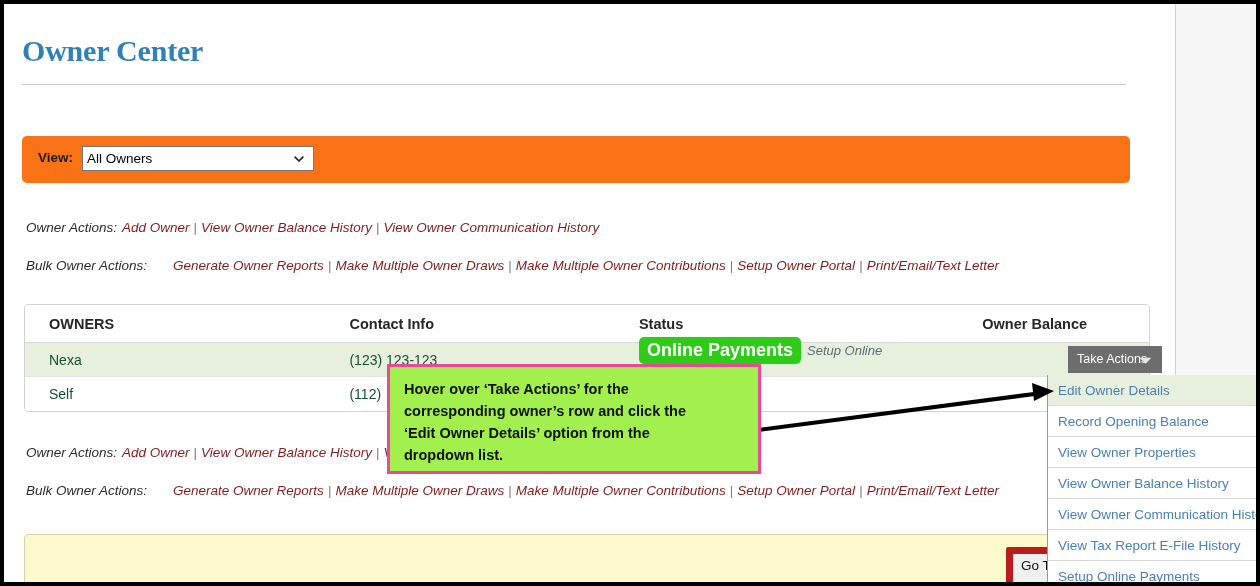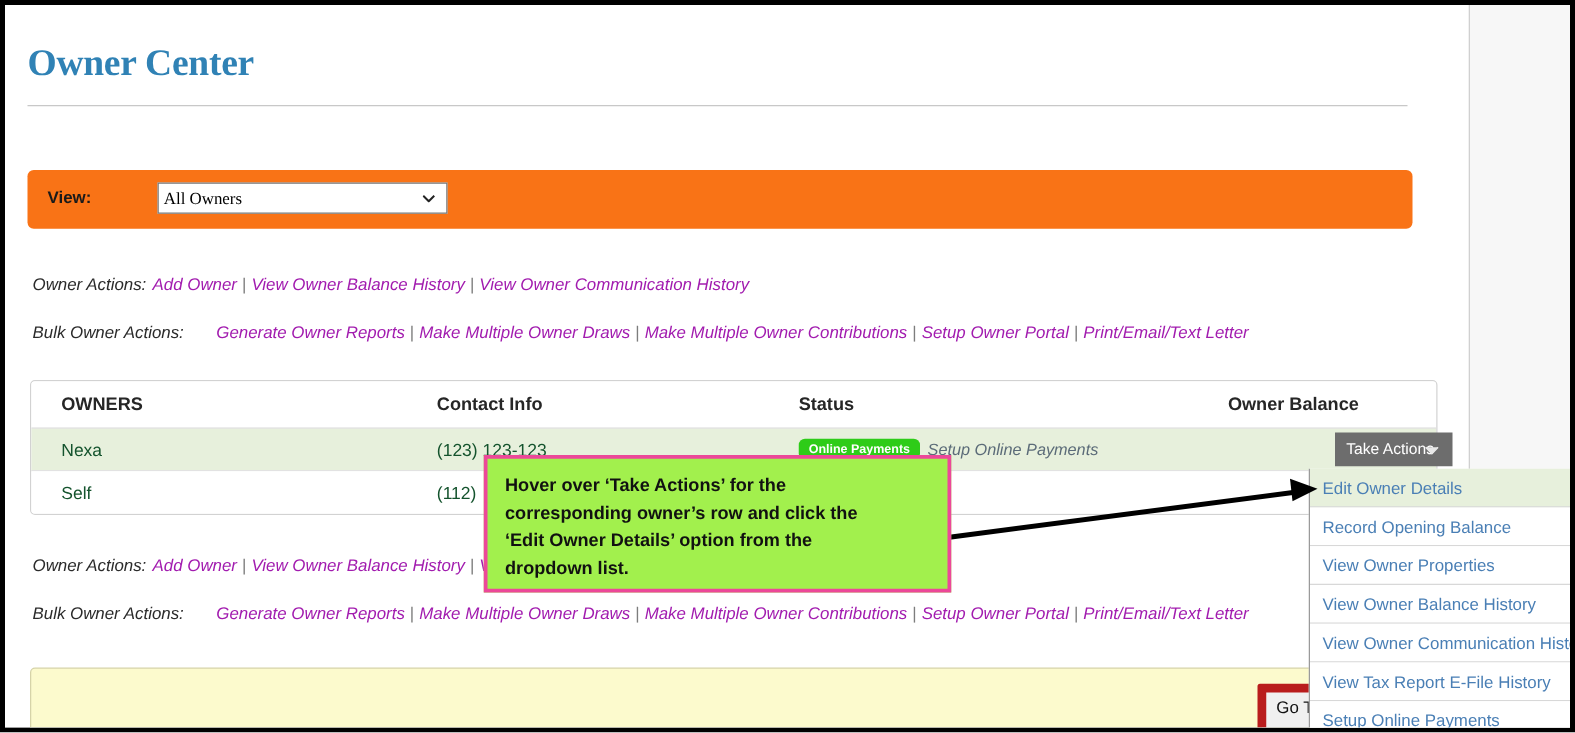--- a/index.html
+++ b/index.html
@@ -57,47 +57,46 @@
     font-size: 13.5px;
     font-weight: bold;
     color: #1a1a1a;
   }
   #view-select {
     position: absolute;
     left: 60px; top: 10px;
     width: 232px; height: 25px;
     border: 1px solid #767676;
     background: #ffffff;
-    font-family: Liberation Serif, serif;
+    font-family: Liberation Sans, sans-serif;
     font-size: 13.5px;
     color: #000;
     padding-left: 4px;
     line-height: 23px;
-    margin-left: 44px;
   }
   #view-select .chev {
     position: absolute;
     right: 9px; top: 9px;
     width: 10px; height: 6px;
   }
 
   
   .actions-row {
     position: absolute;
     font-size: 13.5px;
     font-style: italic;
     white-space: nowrap;
     color: #333333;
   }
   .actions-row .lbl {
     color: #2b2b2b;
     font-style: italic;
   }
   .actions-row a {
-    color: #a21caf;
+    color: #7f1d1d;
     text-decoration: none;
     font-style: italic;
   }
   .actions-row .sep {
     color: #7d7d7d;
     font-style: normal;
     padding: 0 4px;
   }
   .gap-sm { display: inline-block; width: 5px; }
   .gap-lg { display: inline-block; width: 26px; }
@@ -148,21 +147,21 @@
   .th.c-status  { padding-left: 0; }
   .th.c-balance { text-align: center; padding-right: 0; }
 
   .cell-txt { font-size: 14px; color: #14532d; }
   .cell-bal { font-size: 14px; color: #3b3b3b; }
 
   .pill {
     display: inline-block;
     background: #2ecc18;
     color: #ffffff;
-    font-size: 10px;
+    font-size: 18px;
     font-weight: bold;
     border-radius: 5px;
     padding: 3px 8px;
     vertical-align: middle;
   }
   .status-link {
     color: #5b6b78;
     font-size: 13px;
     font-style: italic;
     margin-left: 6px;

